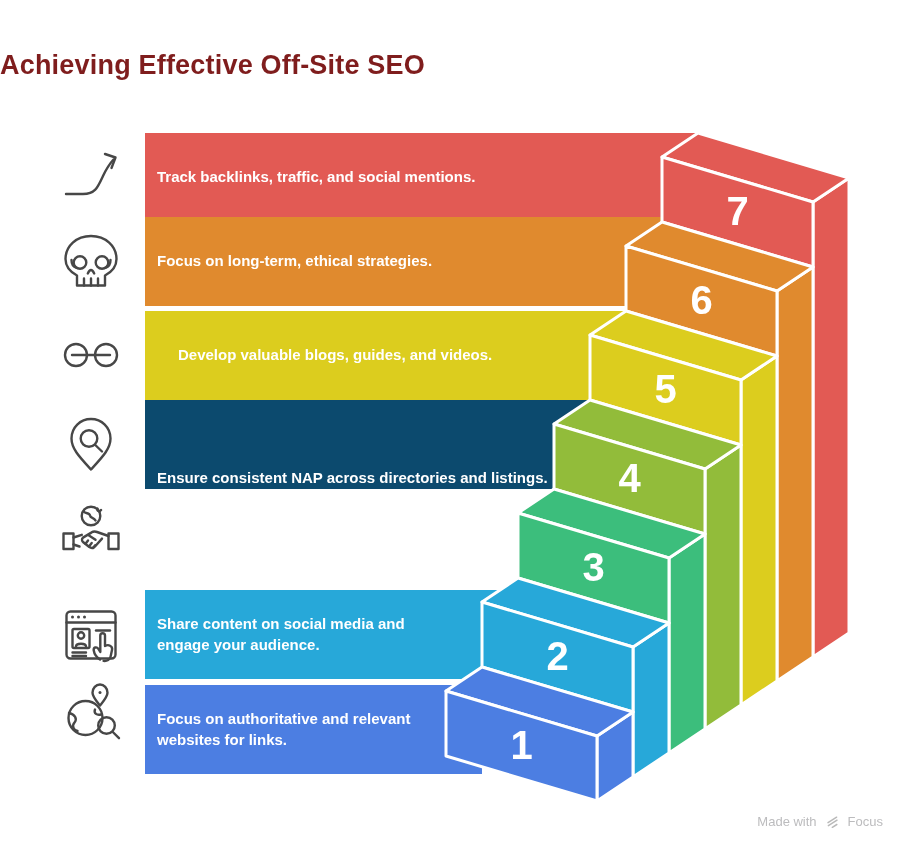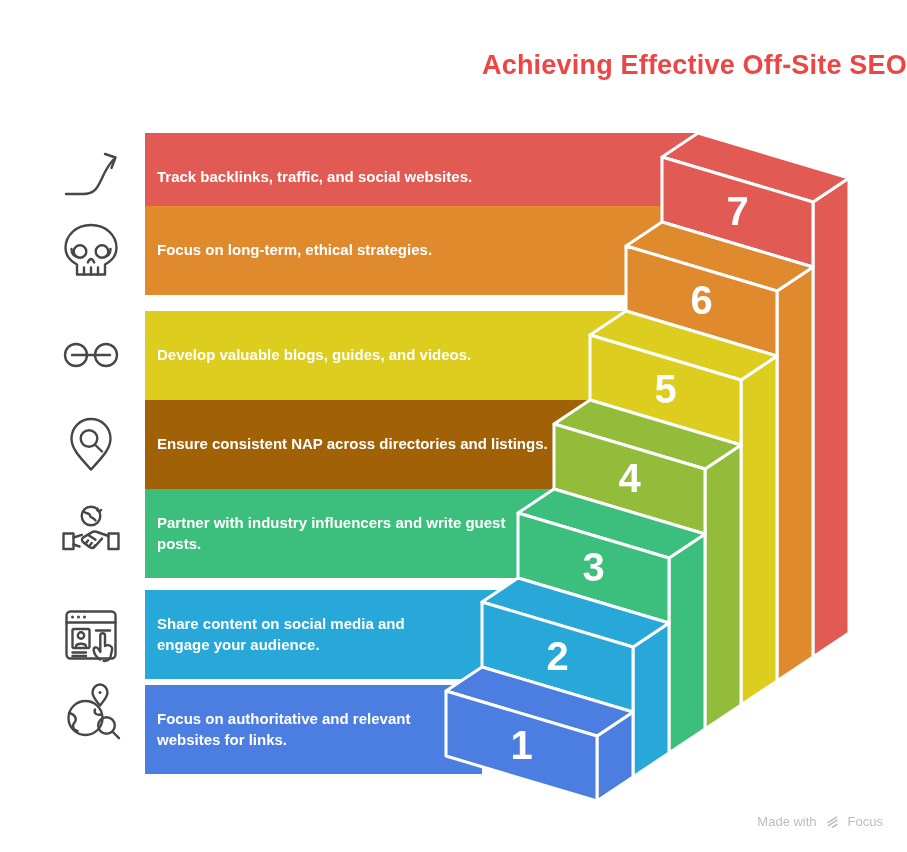--- a/index.html
+++ b/index.html
@@ -1,19 +1,19 @@
 <!DOCTYPE html>
 <html><head>
 <meta charset="utf-8">
 <style>
   html,body{margin:0;padding:0;background:#fff;}
   .canvas{position:relative;width:907px;height:852px;background:#ffffff;overflow:hidden;
           font-family:"Liberation Sans",sans-serif;}
-  .title{position:absolute;top:50px;left:0;right:0;margin:0;text-align:right;
-         font-size:27px;font-weight:700;color:#ef4444;letter-spacing:.2px;}
+  .title{position:absolute;top:50px;left:0;right:0;margin:0;text-align:left;
+         font-size:27px;font-weight:700;color:#7f1d1d;letter-spacing:.2px;}
   .row{position:absolute;left:0;width:907px;height:89px;}
   .icon-box{position:absolute;left:59px;top:12px;width:64px;height:64px;}
   .icon-box svg{width:64px;height:64px;display:block;}
   .band{position:absolute;left:145px;top:0;height:89px;display:flex;align-items:center;}
   .band-label{color:#fff;font-size:15px;line-height:1.38;font-weight:600;
               padding:0 28px 0 12px;}
   
   #rows .row:nth-child(5) .band-label{max-width:352px;}
   #rows .row:nth-child(6) .band-label{max-width:300px;}
   #rows .row:nth-child(7) .band-label{max-width:272px;}
@@ -33,24 +33,24 @@
       <div class="row" style="top: 133px;">
         <div class="icon-box">
           <svg viewBox="0 0 64 64">
     <g fill="none" stroke="#474747" stroke-width="2.4" stroke-linecap="round" stroke-linejoin="round">
               <path d="M7 49 H24 C36 49 38.5 43 44 31 C47.5 23.5 50.5 19 54.5 14.5"></path>
               <path d="M46 9 L56.5 12.5 L52.5 23"></path>
             </g>
           </svg>
         </div>
         <div class="band" style="background: rgb(226, 90, 84); width: 553px;">
-          <span class="band-label">Track backlinks, traffic, and social websites.</span>
-        </div>
-      </div>
-      <div class="row" style="top: 206px;">
+          <span class="band-label">Track backlinks, traffic, and social mentions.</span>
+        </div>
+      </div>
+      <div class="row" style="top: 217px;">
         <div class="icon-box">
           <svg viewBox="0 0 64 64">
     <g fill="none" stroke="#474747" stroke-width="2.4" stroke-linecap="round" stroke-linejoin="round">
               <path d="M18 46.5 C10.5 42.5 6.5 37 6.5 30 C6.5 17 17.5 7 32 7 C46.5 7 57.5 17 57.5 30 C57.5 37 53.5 42.5 46 46.5 L46 56.5 L18 56.5 Z"></path>
               <circle cx="21" cy="33.5" r="6.3"></circle>
               <circle cx="43" cy="33.5" r="6.3"></circle>
               <path d="M28.8 44.5 Q32 37.5 35.2 44.5"></path>
               <path d="M25 56.5 V49.5 M32 56.5 V49.5 M39 56.5 V49.5"></path>
               <path d="M12.5 31 C12.5 35 14.5 38 17.5 38.8"></path>
               <path d="M51.5 31 C51.5 35 49.5 38 46.5 38.8"></path>
@@ -64,57 +64,54 @@
       <div class="row" style="top: 311px;">
         <div class="icon-box">
           <svg viewBox="0 0 64 64">
     <g fill="none" stroke="#474747" stroke-width="2.4" stroke-linecap="round" stroke-linejoin="round">
               <circle cx="17" cy="32" r="11"></circle>
               <circle cx="47" cy="32" r="11"></circle>
               <path d="M13 32 H51"></path>
             </g>
           </svg>
         </div>
-        <div class="band" style="background: rgb(220, 205, 30); width: 481px;">
+        <div class="band" style="background: rgb(220, 205, 30); width: 481px; padding-left: 21px;">
           <span class="band-label">Develop valuable blogs, guides, and videos.</span>
         </div>
       </div>
       <div class="row" style="top: 400px;">
         <div class="icon-box">
           <svg viewBox="0 0 64 64">
     <g fill="none" stroke="#474747" stroke-width="2.4" stroke-linecap="round" stroke-linejoin="round">
               <path d="M32 57.5 C20.5 45 12.5 36.8 12.5 26.5 C12.5 15.3 21.3 7 32 7 C42.7 7 51.5 15.3 51.5 26.5 C51.5 36.8 43.5 45 32 57.5 Z"></path>
               <circle cx="30" cy="26.5" r="8.3"></circle>
               <path d="M36.3 33 L43 39.5"></path>
             </g>
           </svg>
         </div>
-        <div class="band" style="background: #a16207; width: 445px;">
+        <div class="band" style="background: #0c4a6e; width: 445px; align-items: flex-end;">
           <span class="band-label">Ensure consistent NAP across directories and listings.</span>
         </div>
       </div>
       <div class="row" style="top: 489px;">
         <div class="icon-box">
           <svg viewBox="0 0 64 64">
     <g fill="none" stroke="#474747" stroke-width="2.4" stroke-linecap="round" stroke-linejoin="round">
               <circle cx="32" cy="15" r="9.3"></circle>
               <path d="M24.5 10.5 C27 13 30.5 11.5 31 14.5 C31.5 17.5 35 16 36.5 19.5"></path>
               <path d="M38.5 7.5 C37.5 10 40.5 11 42 9"></path>
               <path d="M4.5 32.5 H14.5 V48 H4.5 Z"></path>
               <path d="M59.5 32.5 H49.5 V48 H59.5 Z"></path>
               <path d="M49.5 35 L38 31 C36 30.3 34 30.5 32.3 31.6 L24 36.6 C22.5 38 22.7 40 24.3 41.3 L30 45.8 C32 47.3 34.6 47 36.2 45.2 L43 37.6"></path>
               <path d="M14.5 36.5 L22.8 33.8"></path>
               <path d="M30 34.5 L36.5 38.8"></path>
               <path d="M29 39.5 L26.5 42.7 M32.7 42 L30.2 45.2 M36.2 44.2 L34 47"></path>
               <path d="M14.5 43.5 L20.5 45.5"></path>
             </g>
           </svg>
-        </div>
-        <div class="band" style="background: rgb(60, 190, 124); width: 409px;">
-          <span class="band-label">Partner with industry influencers and write guest posts.</span>
         </div>
       </div>
       <div class="row" style="top: 590px;">
         <div class="icon-box">
           <svg viewBox="0 0 64 64">
     <g fill="none" stroke="#474747" stroke-width="2.4" stroke-linecap="round" stroke-linejoin="round">
               <rect x="7.5" y="9.5" width="49" height="47" rx="4"></rect>
               <path d="M7.5 20.5 H56.5"></path>
               <circle cx="13.5" cy="15" r="1.5" fill="#474747" stroke="none"></circle>
               <circle cx="19.5" cy="15" r="1.5" fill="#474747" stroke="none"></circle>

